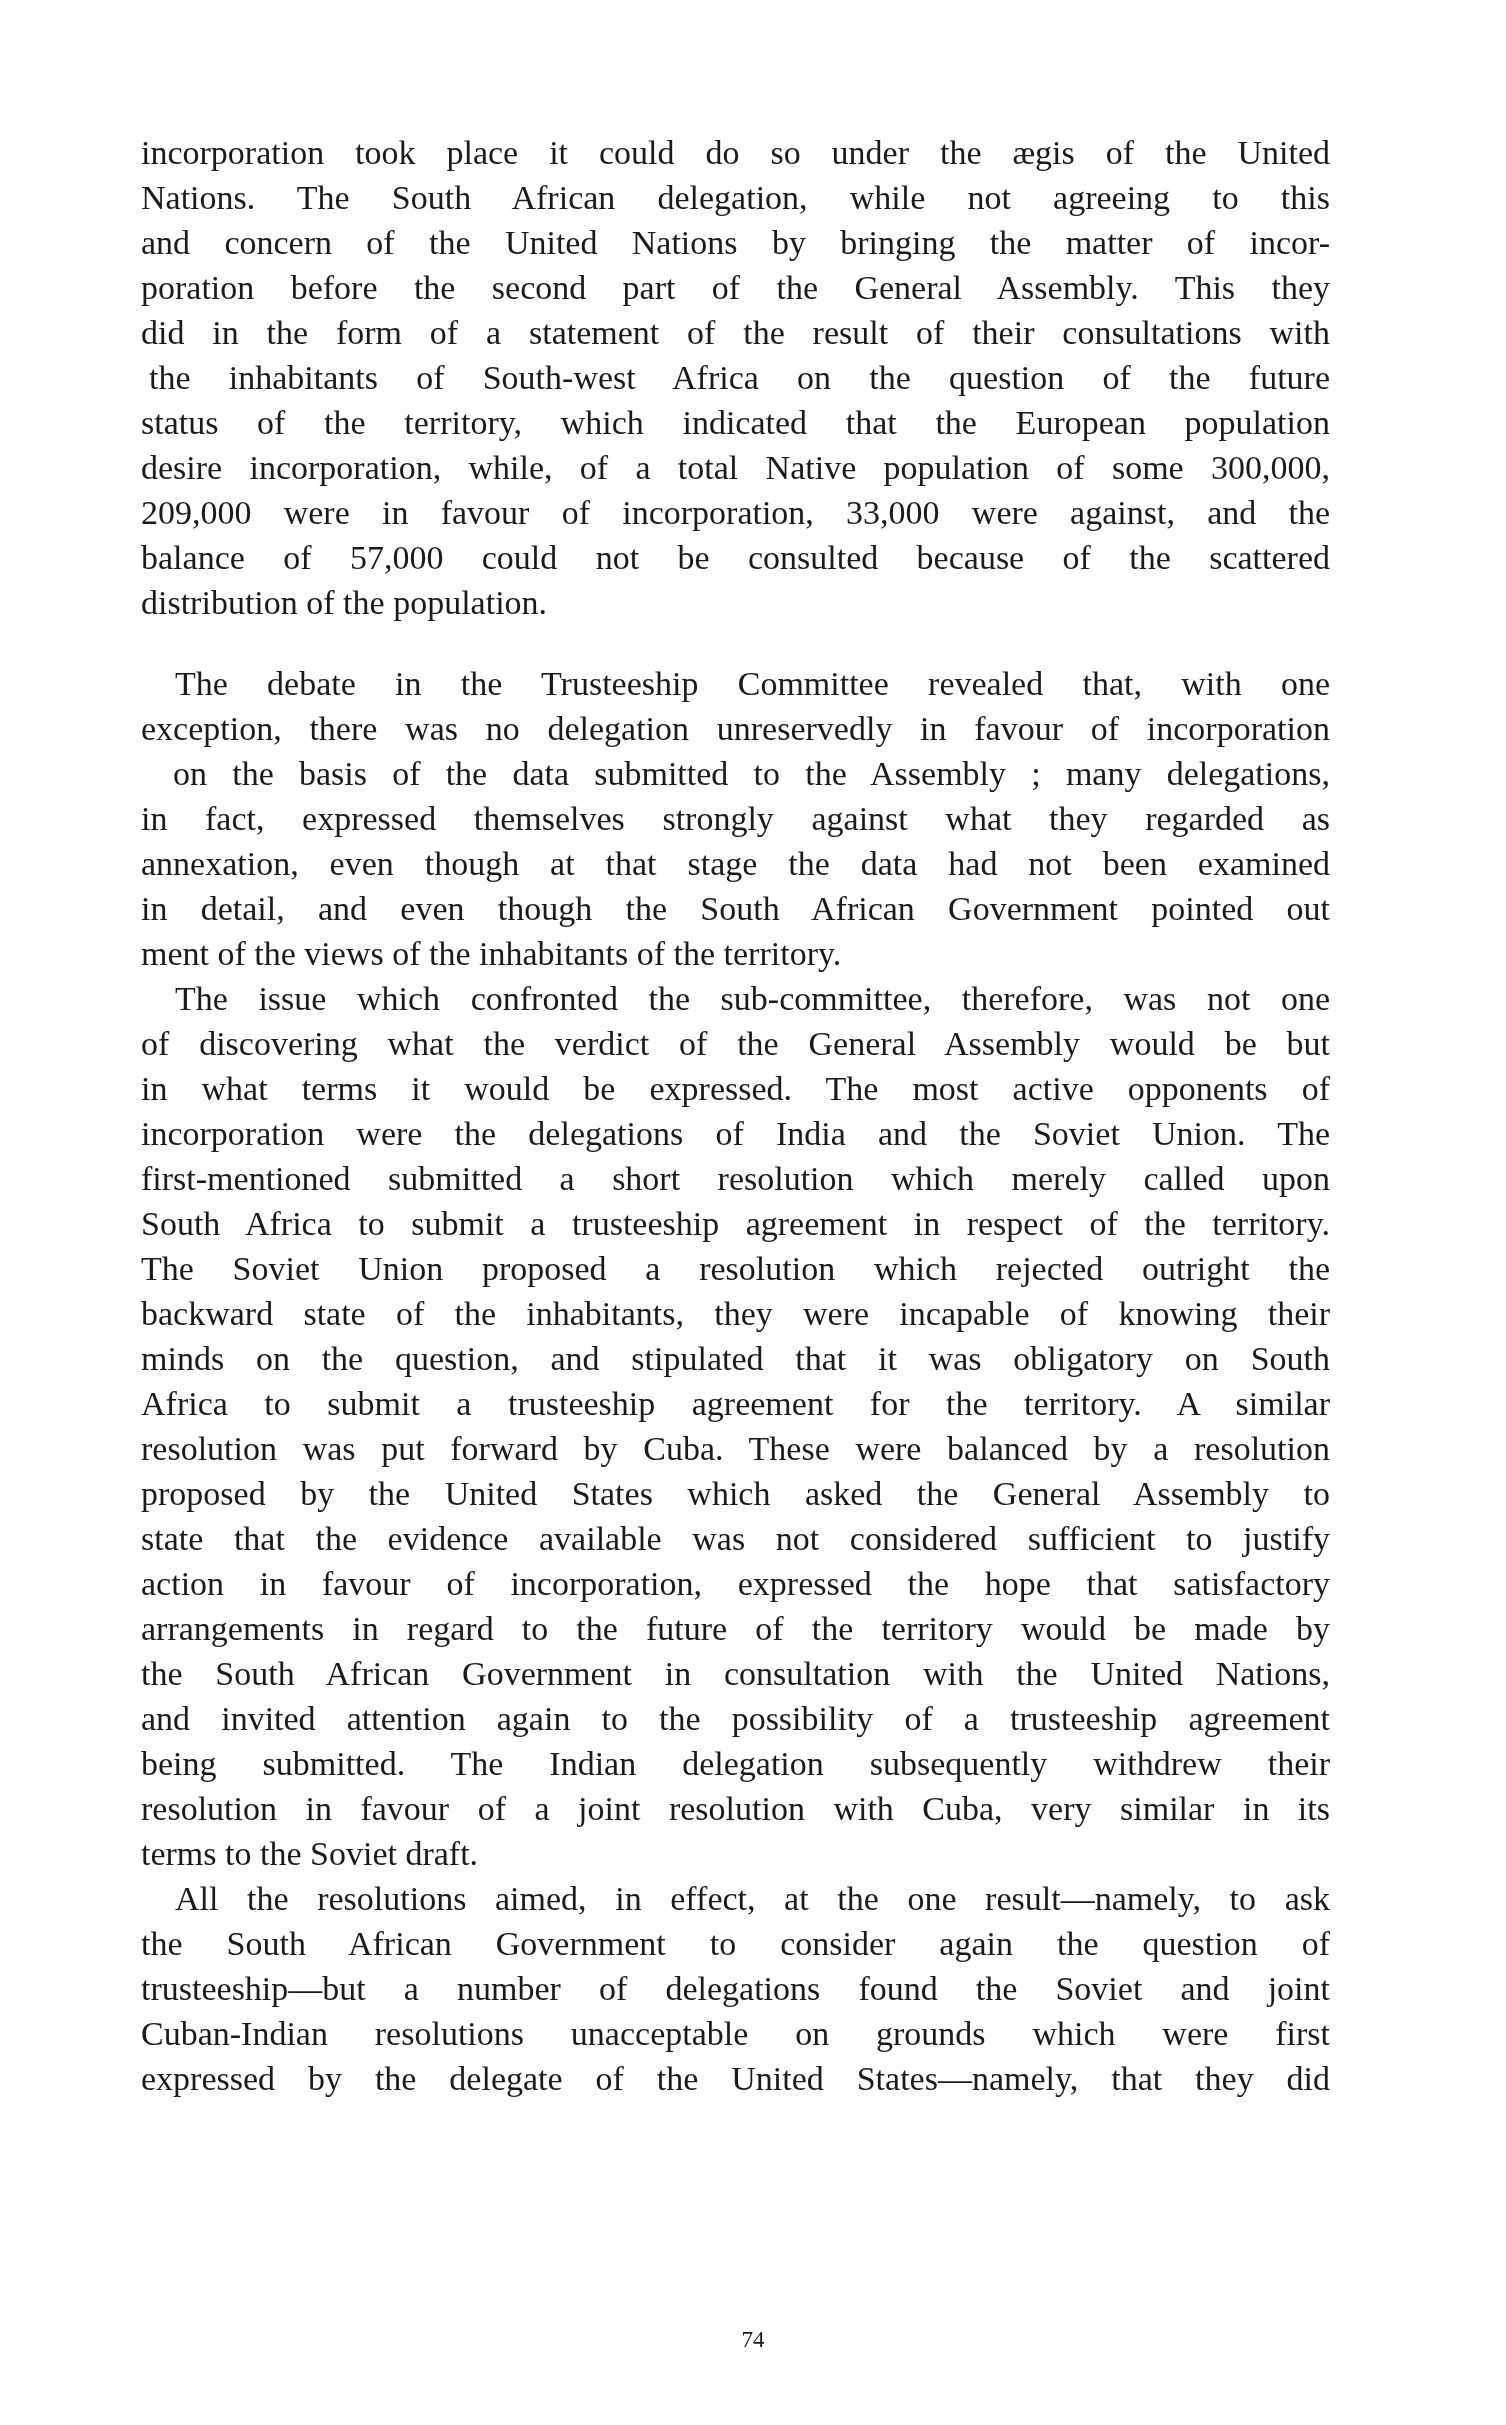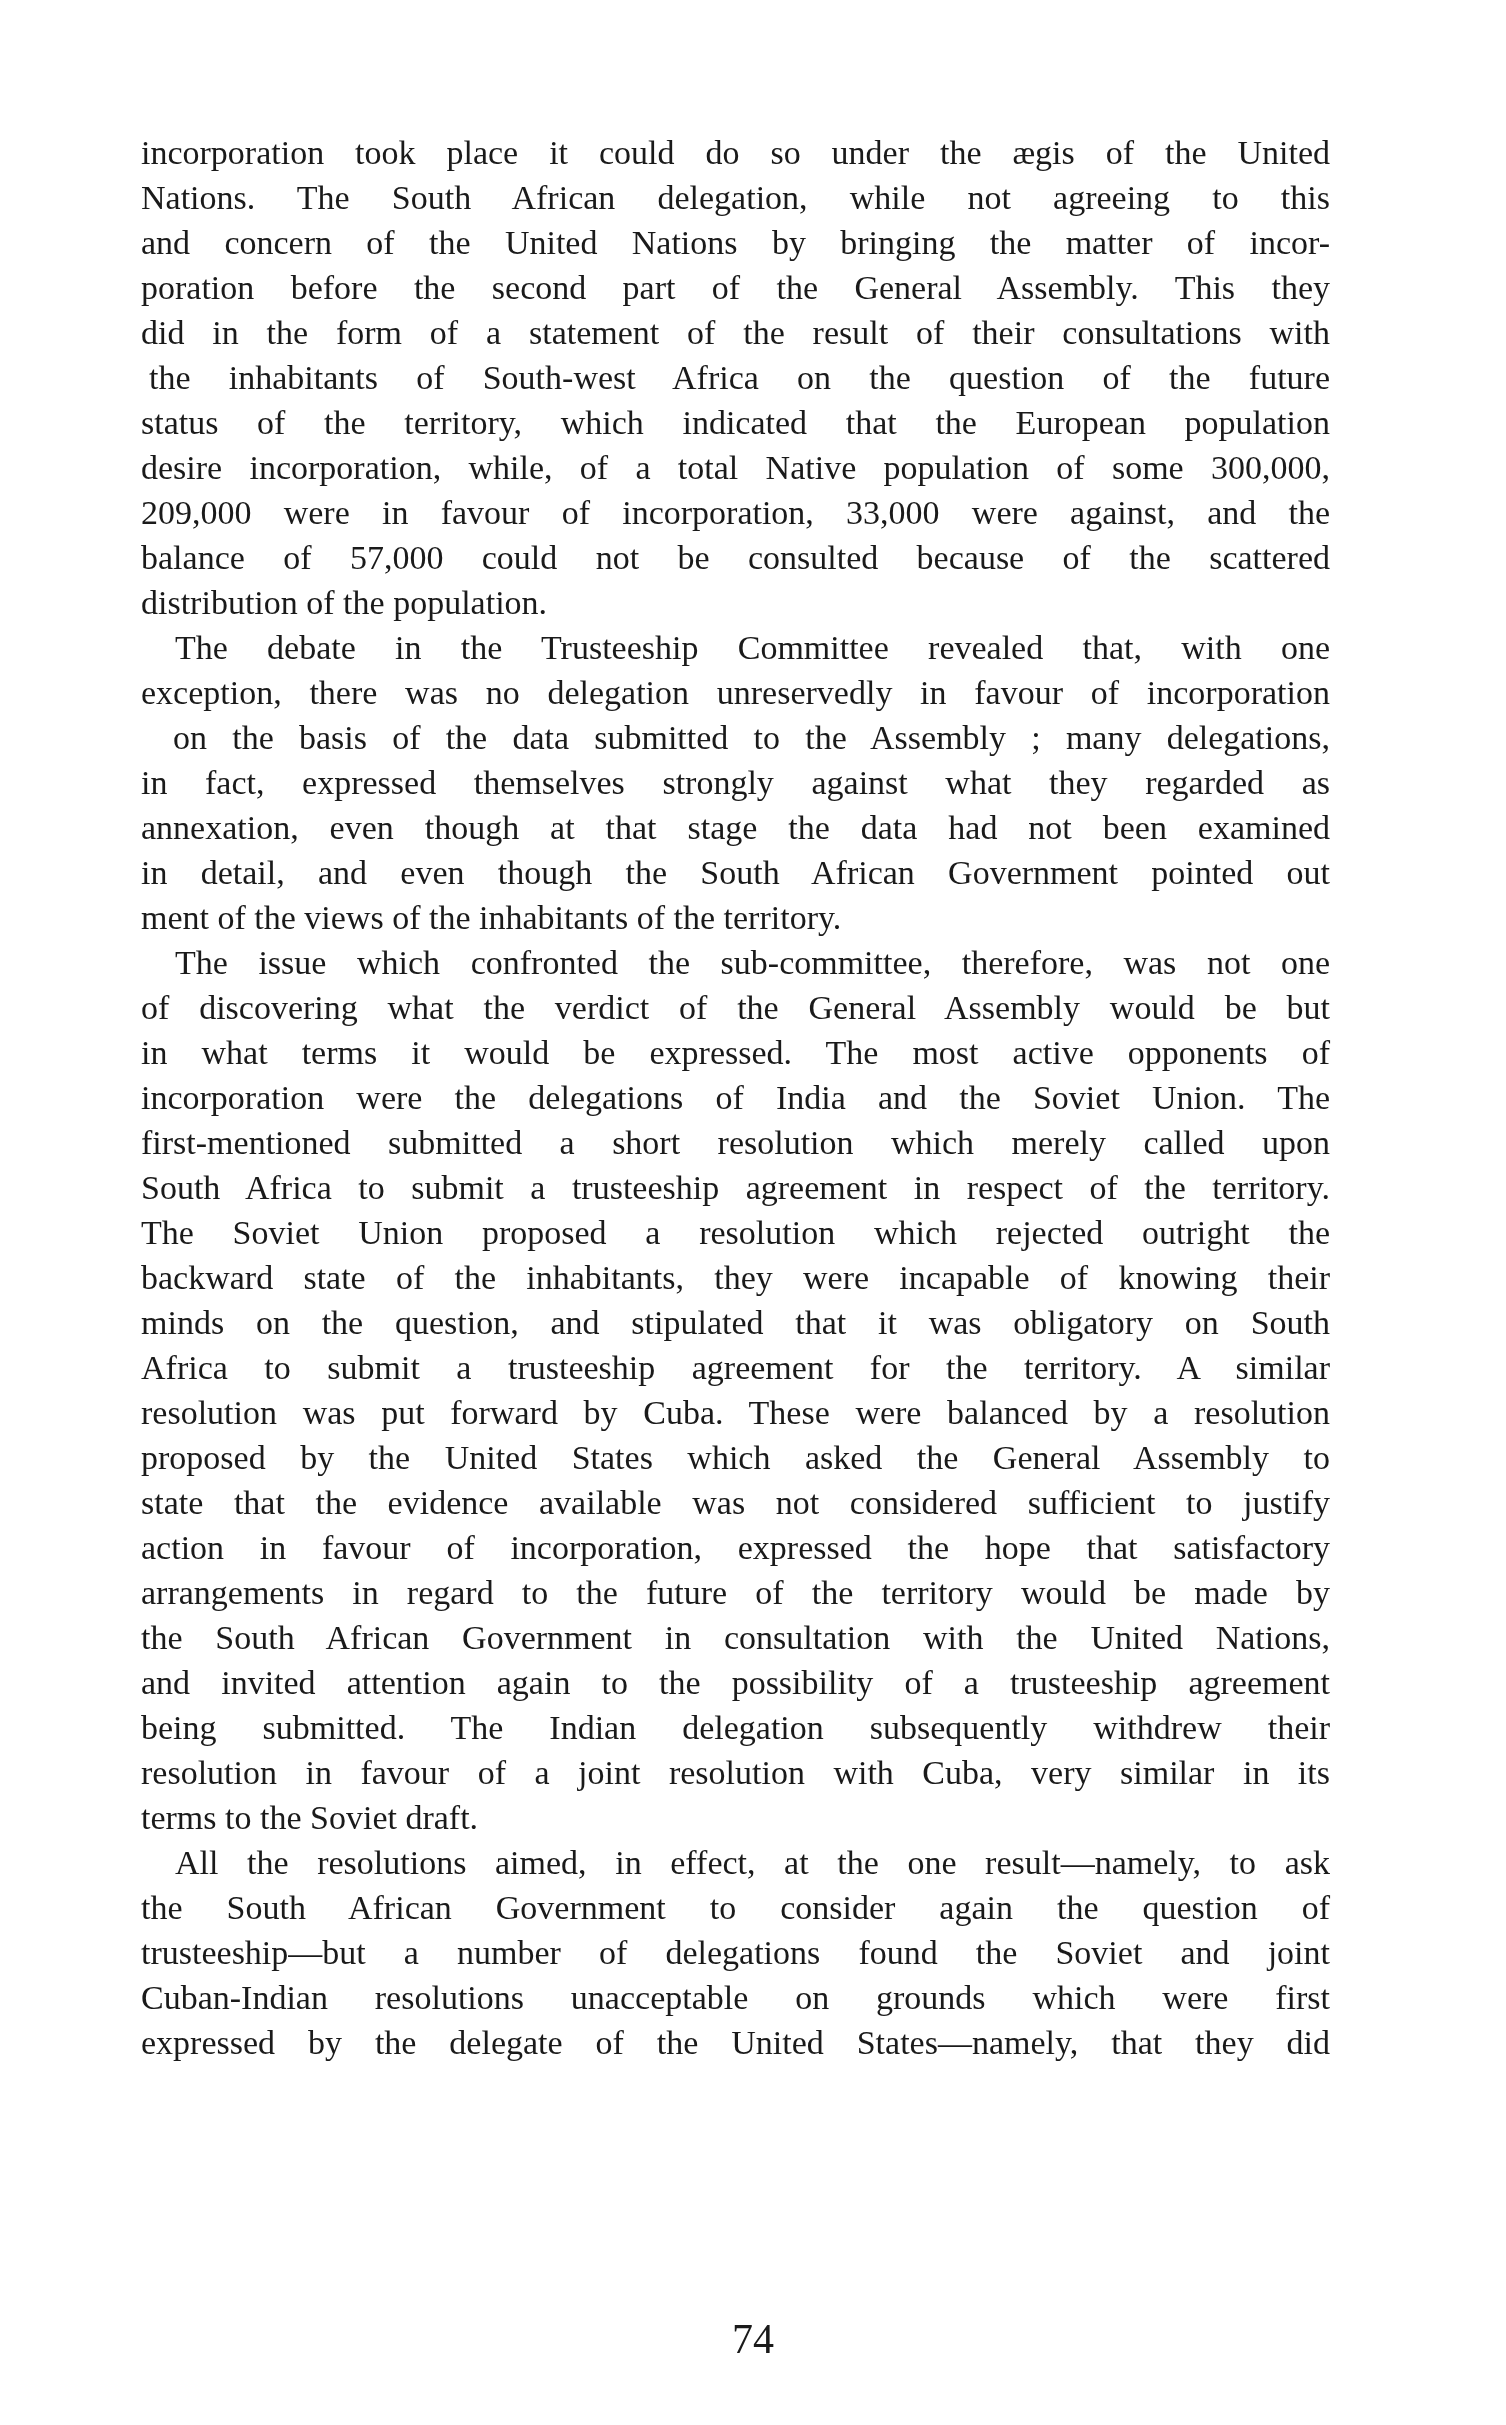--- a/index.html
+++ b/index.html
@@ -36,21 +36,21 @@
   }
   .line.indent {
     padding-left: 34px;
   }
   .page-number {
     position: absolute;
     left: 0;
     width: 1506px;
     top: 2319px;
     text-align: center;
-    font-size: 42px;
+    font-size: 23px;
     line-height: 41px;
   }
 </style>
 </head>
 <body>
 
 <div class="page-body">
 
   <div class="paragraph">
     <span class="line" style="white-space: normal;">incorporation took place it could do so under the ægis of the United</span>
@@ -60,21 +60,21 @@
     <span class="line" style="white-space: normal;">did in the form of a statement of the result of their consultations with</span>
     <span class="line" style="white-space: normal; margin-left: 8px;">the inhabitants of South-west Africa on the question of the future</span>
     <span class="line" style="white-space: normal;">status of the territory, which indicated that the European population</span>
     <span class="line" style="white-space: normal;">desire incorporation, while, of a total Native population of some 300,000,</span>
     <span class="line" style="white-space: normal;">209,000 were in favour of incorporation, 33,000 were against, and the</span>
     <span class="line" style="white-space: normal;">balance of 57,000 could not be consulted because of the scattered</span>
     <span class="line last" style="white-space: normal;">distribution of the population.</span>
   </div>
 
   <div class="paragraph">
-    <span class="line indent" style="white-space: normal;">The debate in the Trusteeship Committee revealed that, with one</span>
+    <span class="line indent" style="white-space: normal; margin-top: 36px;">The debate in the Trusteeship Committee revealed that, with one</span>
     <span class="line" style="white-space: normal;">exception, there was no delegation unreservedly in favour of incorporation</span>
     <span class="line" style="white-space: normal; margin-left: 32px;">on the basis of the data submitted to the Assembly ;  many delegations,</span>
     <span class="line" style="white-space: normal;">in fact, expressed themselves strongly against what they regarded as</span>
     <span class="line" style="white-space: normal;">annexation, even though at that stage the data had not been examined</span>
     <span class="line" style="white-space: normal;">in detail, and even though the South African Government pointed out</span>
     <span class="line last" style="white-space: normal;">ment of the views of the inhabitants of the territory.</span>
   </div>
 
   <div class="paragraph">
     <span class="line indent" style="white-space: normal;">The issue which confronted the sub-committee, therefore, was not one</span>

